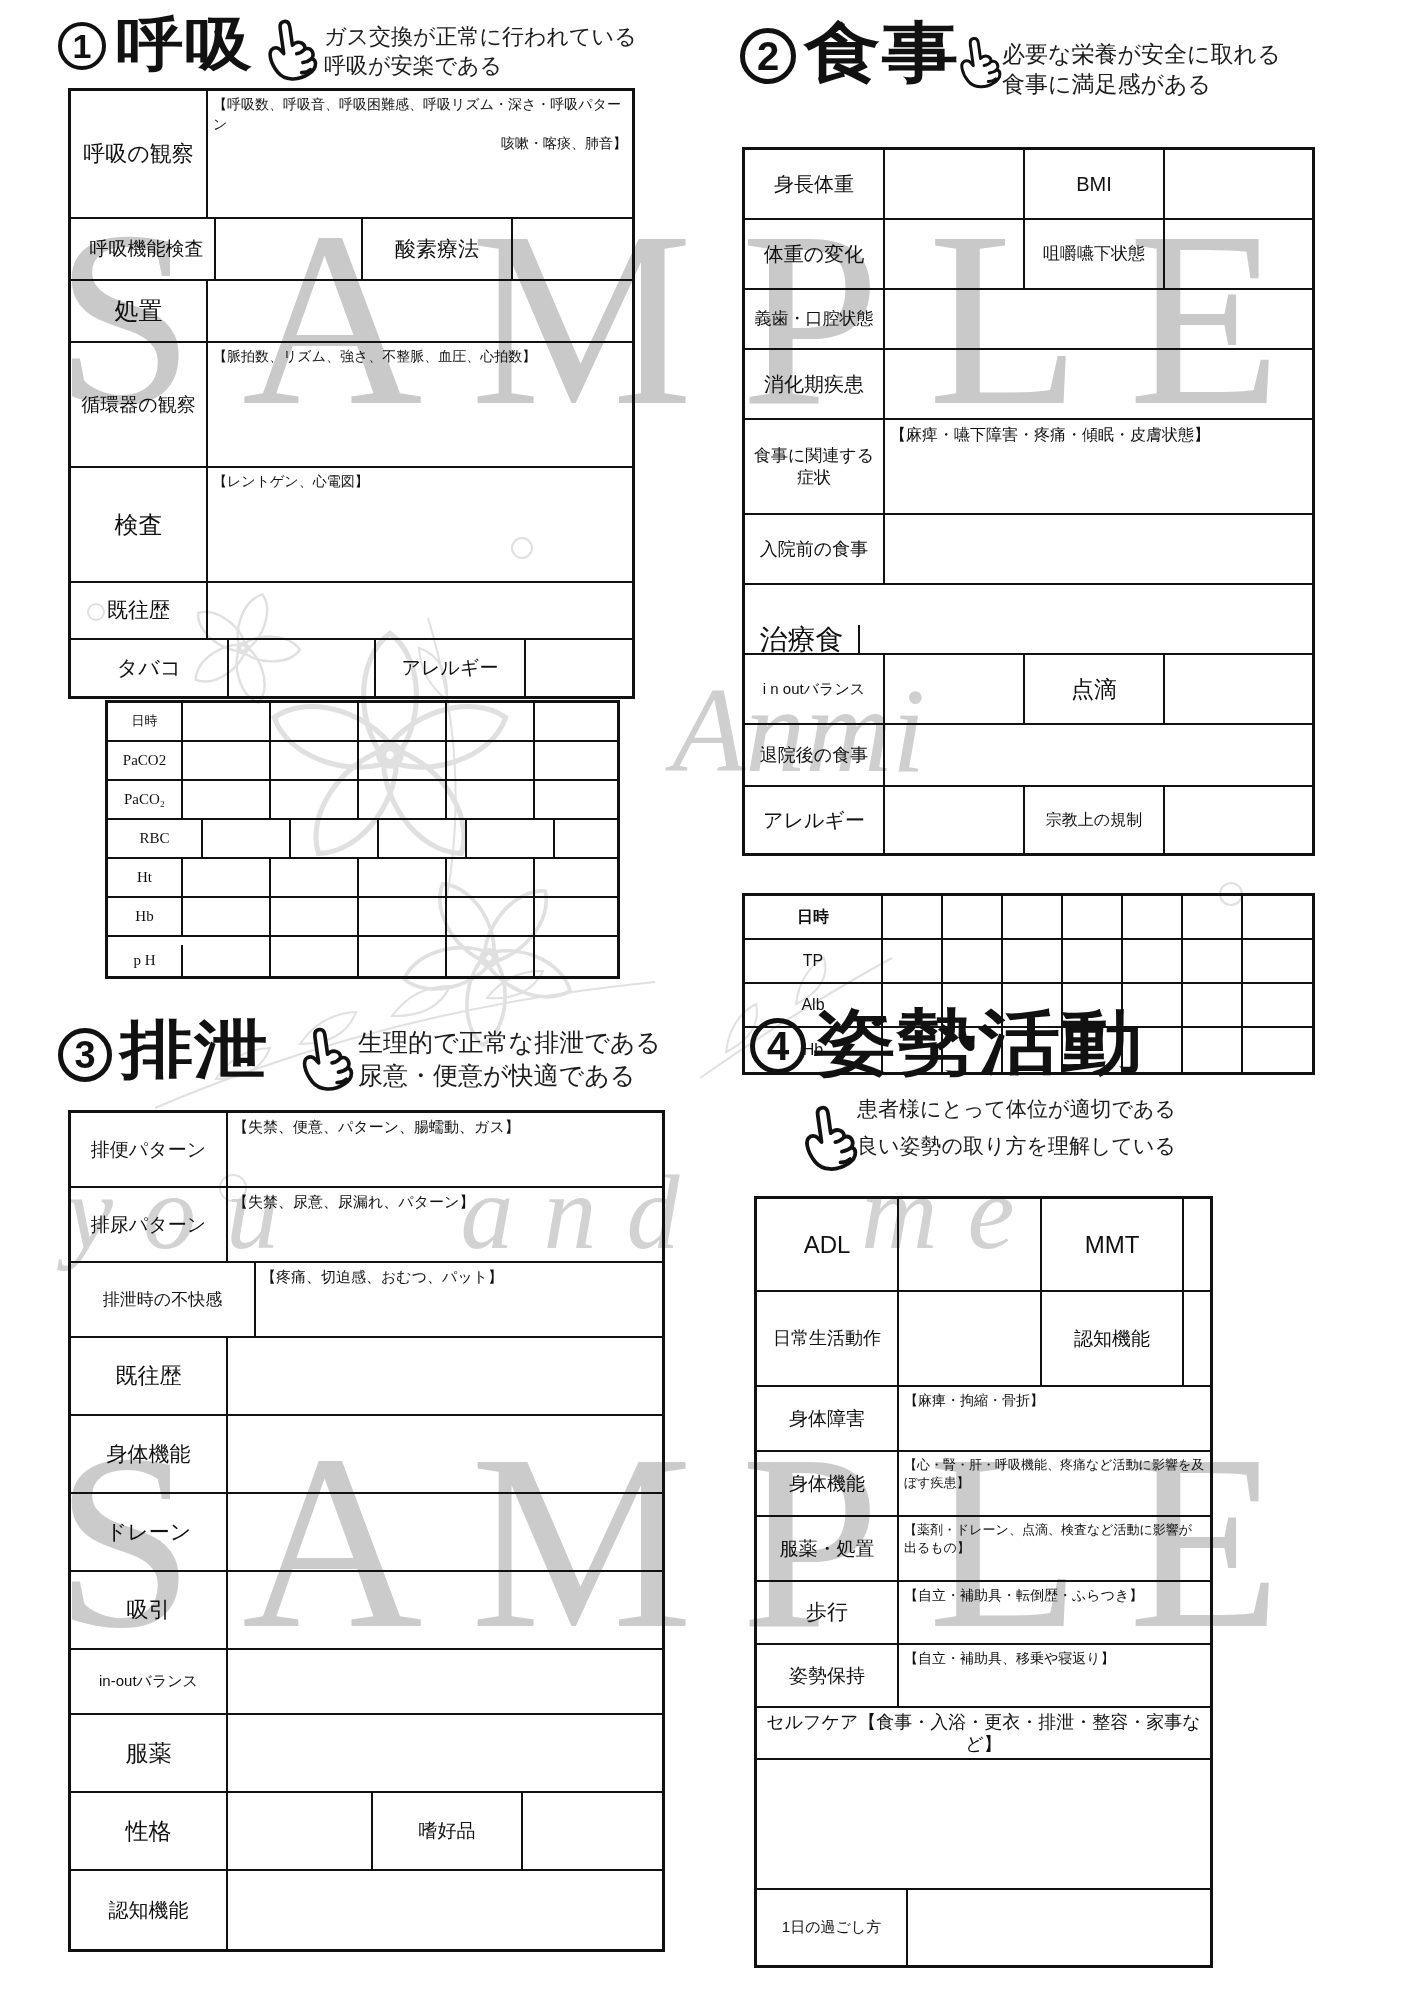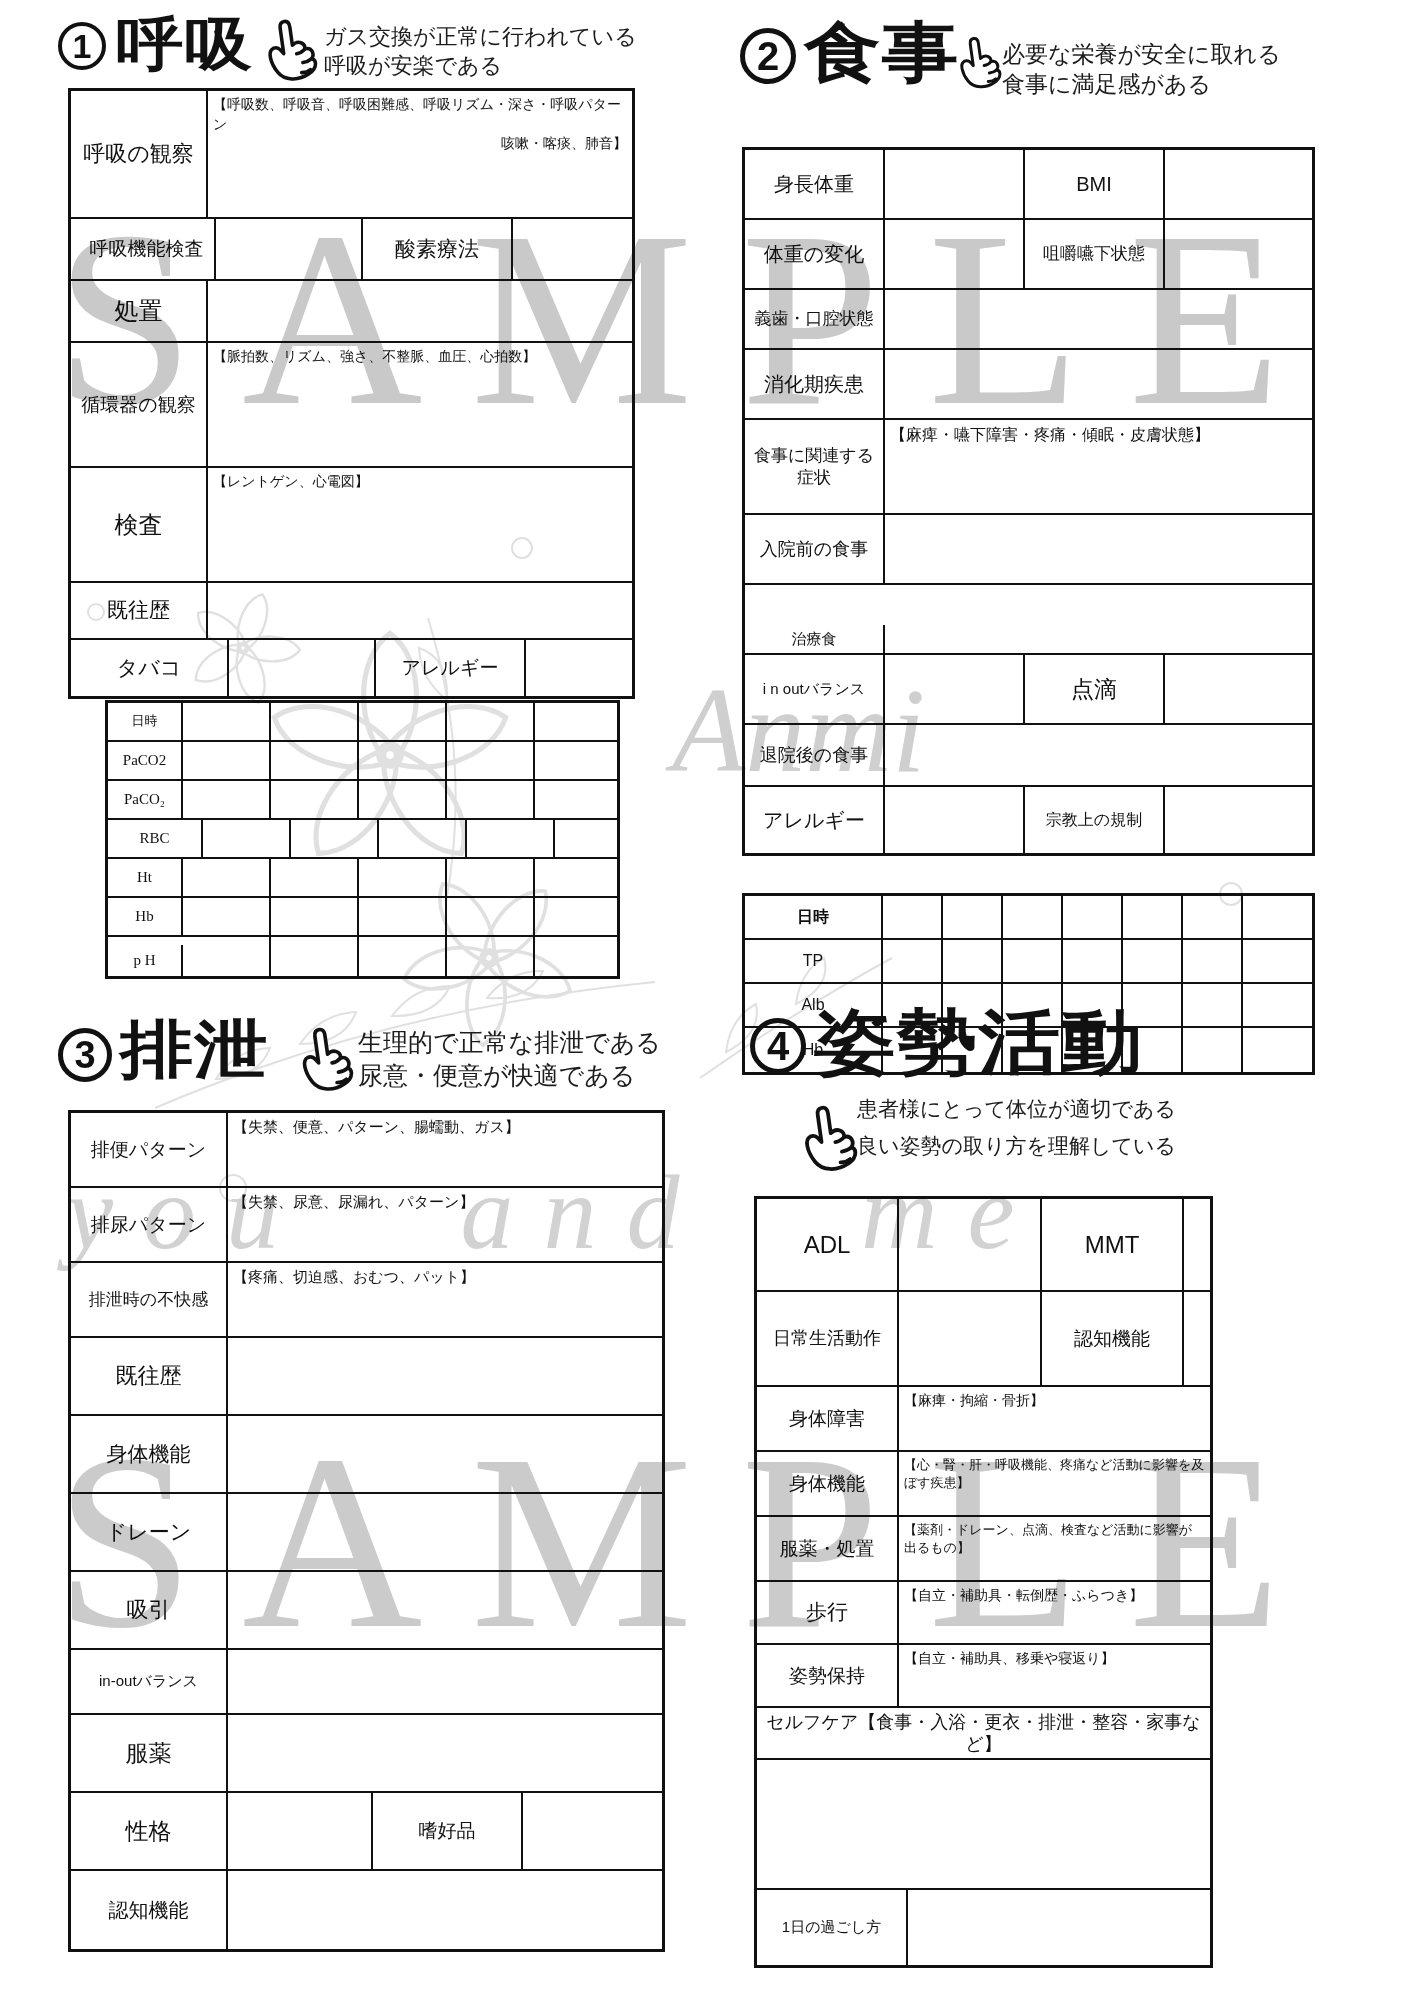--- a/index.html
+++ b/index.html
@@ -351,21 +351,21 @@
             <div class="line">【麻痺・嚥下障害・疼痛・傾眠・皮膚状態】</div>
           </div>
         </div>
         <div class="trow" style="height: 70px;">
           <div class="cell label f-sans" style="width: 140px; font-size: 18px;">
             <div class="line">入院前の食事</div>
           </div>
           <div class="cell blank" style="flex: 1 1 0%;"></div>
         </div>
         <div class="trow" style="height: 70px;">
-          <div class="cell label f-sans" style="width: 140px; font-size: 15px; margin-top: 40px;">
+          <div class="cell label f-sans" style="width: 115px; font-size: 28px; margin-top: 40px;">
             <div class="line">治療食</div>
           </div>
           <div class="cell blank" style="flex: 1 1 0%;"></div>
         </div>
         <div class="trow" style="height: 70px;">
           <div class="cell label f-sans" style="width: 140px; font-size: 15px;">
             <div class="line">i n outバランス</div>
           </div>
           <div class="cell blank" style="width: 140px;"></div>
           <div class="cell label f-sans" style="width: 140px; font-size: 23px;">
@@ -451,21 +451,21 @@
         </div>
         <div class="trow" style="height: 75px;">
           <div class="cell label f-sans" style="width: 157px; font-size: 19px;">
             <div class="line">排尿パターン</div>
           </div>
           <div class="cell hint f-serif" style="flex: 1 1 0%; font-size: 15px;">
             <div class="line">【失禁、尿意、尿漏れ、パターン】</div>
           </div>
         </div>
         <div class="trow" style="height: 75px;">
-          <div class="cell label f-sans" style="width: 157px; font-size: 17px;">
+          <div class="cell label f-sans" style="width: 185px; font-size: 17px;">
             <div class="line">排泄時の不快感</div>
           </div>
           <div class="cell hint f-serif" style="flex: 1 1 0%; font-size: 15px;">
             <div class="line">【疼痛、切迫感、おむつ、パット】</div>
           </div>
         </div>
         <div class="trow" style="height: 78px;">
           <div class="cell label f-sans" style="width: 157px; font-size: 22px;">
             <div class="line">既往歴</div>
           </div>

